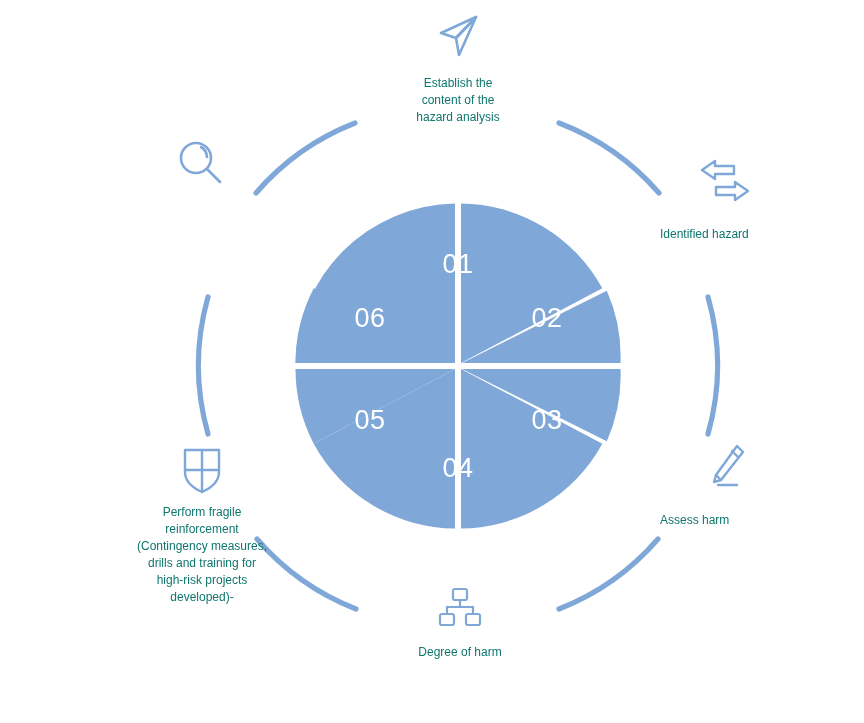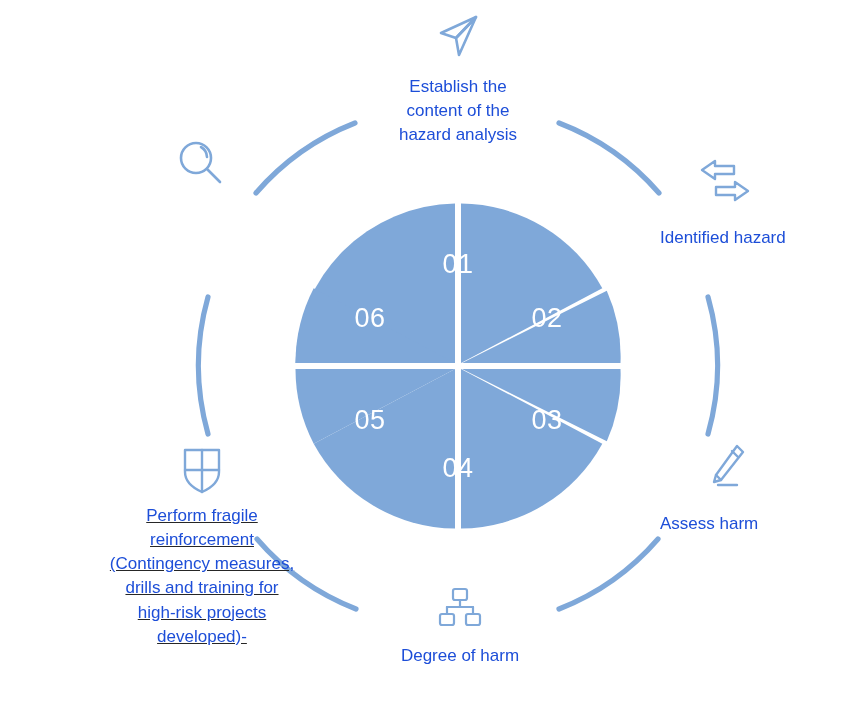--- a/index.html
+++ b/index.html
@@ -42,43 +42,43 @@
     flex-direction: column;
     align-items: center;
     box-sizing: border-box;
   }
   .node .icon {
     display: block;
     line-height: 0;
   }
   .node .label {
     font-family: "Liberation Sans", sans-serif;
-    font-size: 17px;
+    font-size: 12px;
     line-height: 1.42;
-    color: #1d4ed8;
+    color: #0f766e;
     text-align: center;
     white-space: pre-line;
   }
 
   
   #node-top      { left: 358px; top: 8px;   width: 200px; }
   #node-top .label { margin-top: 11px; }
 
   #node-right-up { left: 646px; top: 156px; width: 212px; align-items: flex-start; padding-left: 14px; }
   #node-right-up .icon { margin-left: 36px; }
   #node-right-up .label { margin-top: 18px; text-align: left; }
 
   #node-right-dn { left: 646px; top: 440px; width: 210px; align-items: flex-start; padding-left: 14px; }
   #node-right-dn .icon { margin-left: 46px; }
   #node-right-dn .label { margin-top: 20px; text-align: left; }
 
   #node-bottom   { left: 360px; top: 586px; width: 200px; }
   #node-bottom .label { margin-top: 14px; }
 
-  #node-left-dn  { left: 96px; top: 444px; width: 212px; text-decoration: underline; }
+  #node-left-dn  { left: 96px; top: 444px; width: 212px; }
   #node-left-dn .icon { margin-bottom: 8px; }
 
   #node-left-up  { left: 96px; top: 138px; width: 212px; }
   #node-left-up .icon { margin-bottom: 10px; }
 </style>
 </head>
 <body>
 
 <div id="stage">
 

